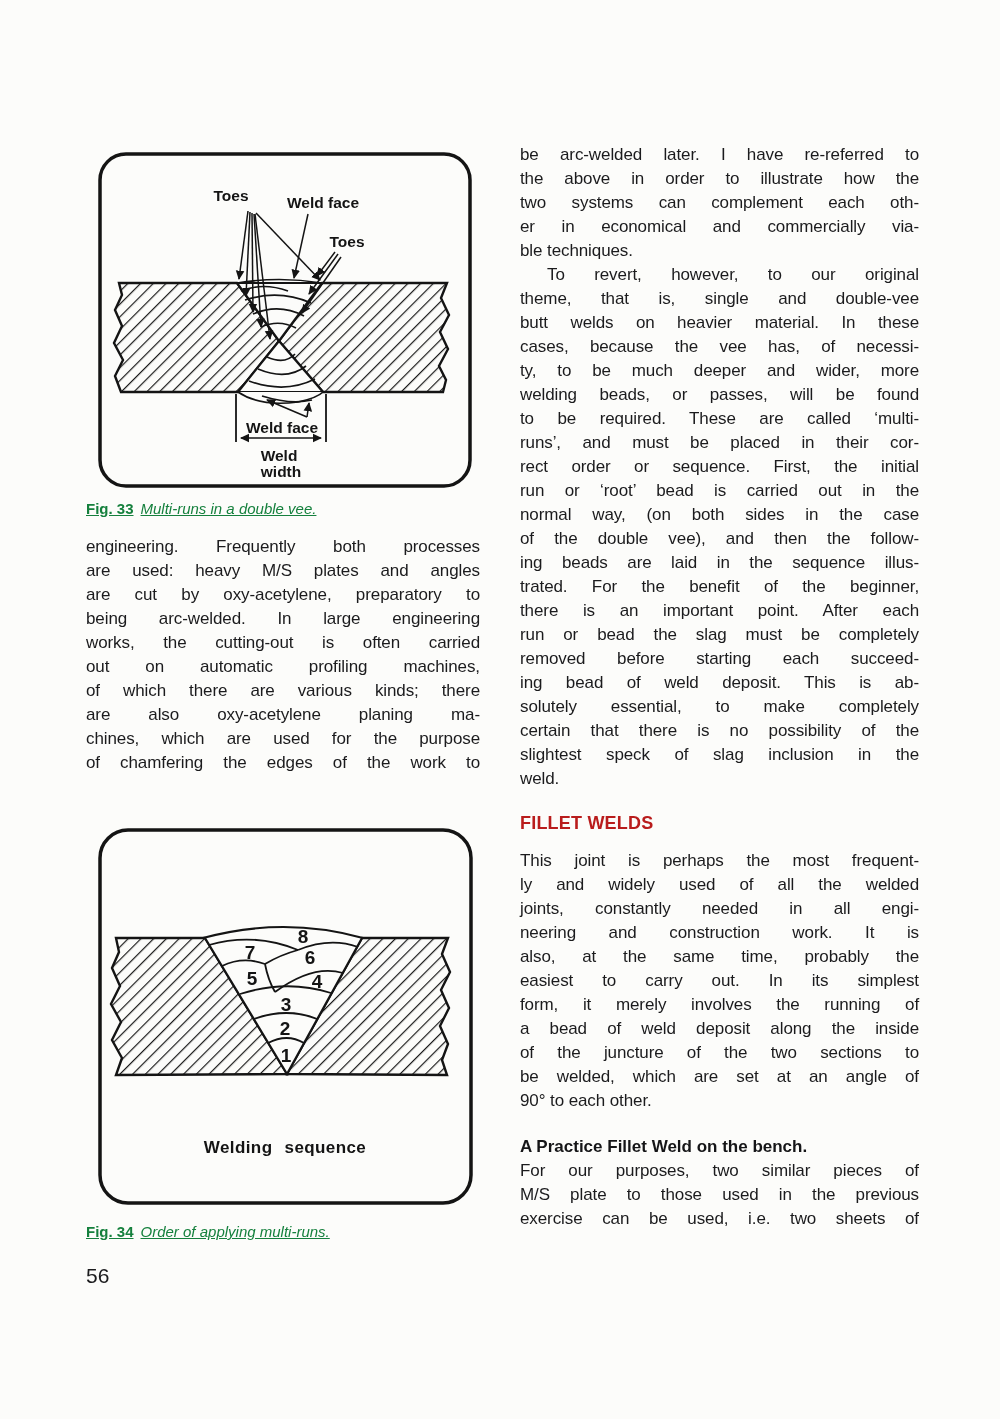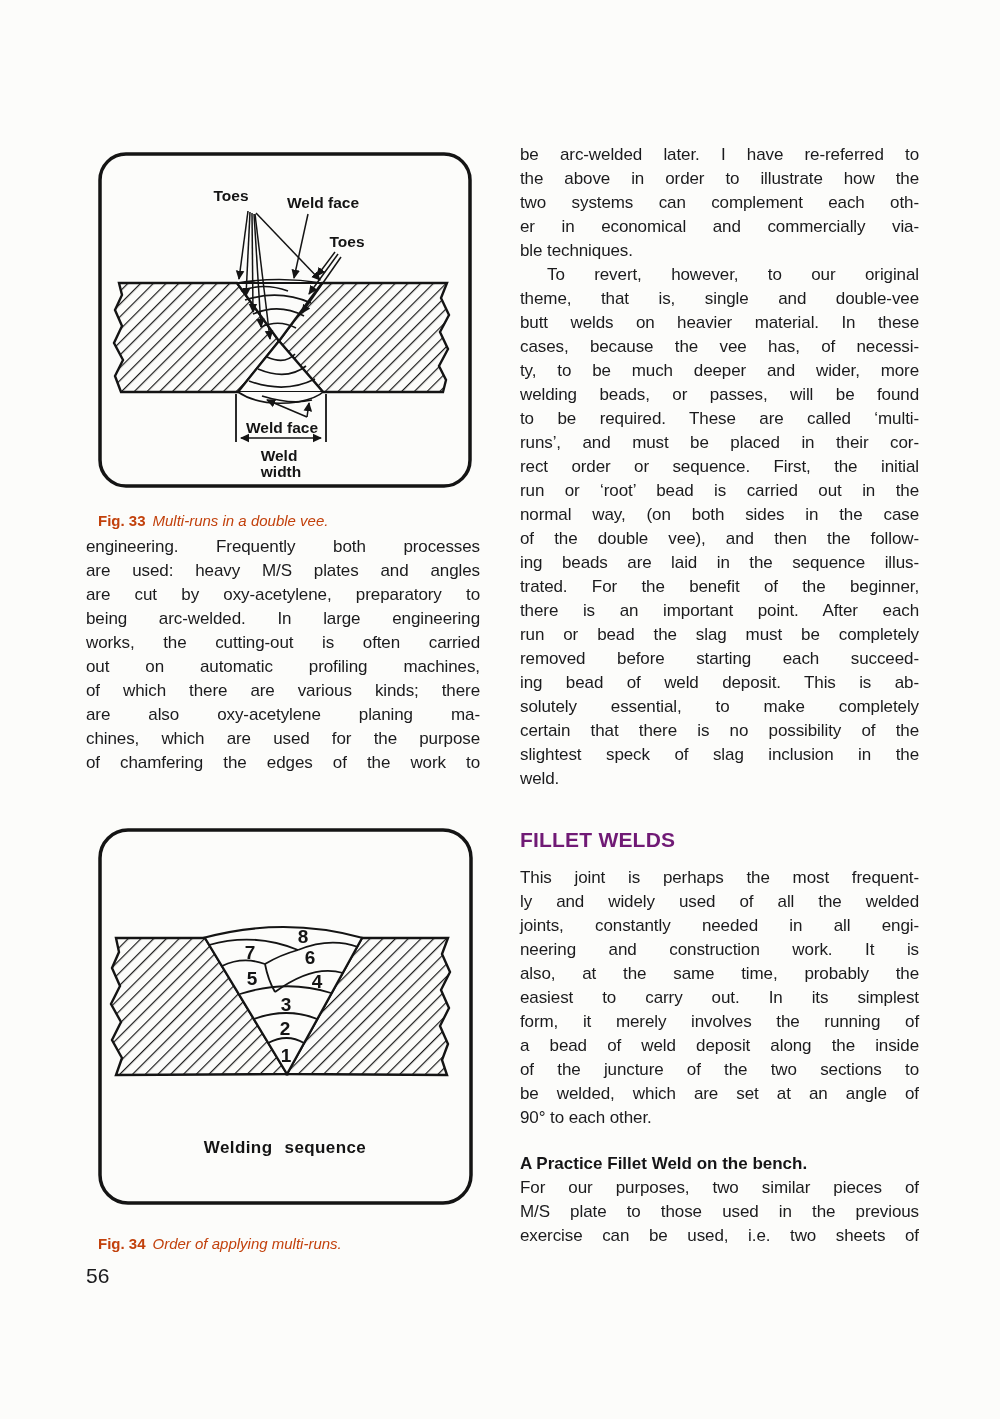--- a/index.html
+++ b/index.html
@@ -10,28 +10,28 @@
     overflow:hidden;
   }
   .abs{position:absolute;}
   
   .bodytext{font-size:17px;line-height:24px;color:#1b1b1d;}
   .tline{text-align:justify;text-align-last:justify;letter-spacing:-0.1px;}
   .tline.indent{text-indent:27px;}
   .tline.left-last{text-align-last:left;}
   .col-right{left:520px;top:143px;width:399px;}
   .section-heading{
-    margin:37px 0 14px 0;font-size:21px;line-height:24px;font-weight:bold;
-    letter-spacing:0.2px;color:#701a75;
+    margin:20px 0 14px 0;font-size:18px;line-height:24px;font-weight:bold;
+    letter-spacing:0.2px;color:#b91c1c;
   }
   .sub-heading{
     margin:22px 0 0 0;font-size:17px;line-height:24px;font-weight:bold;color:#151517;
   }
   
-  .caption{margin:12px;font-size:15px;line-height:20px;color:#c2410c;}
+  .caption{margin:0;font-size:15px;line-height:20px;color:#15803d;text-decoration:underline;}
   .caption .fig-label{font-weight:bold;}
   .caption .fig-text{font-style:italic;margin-left:7px;}
   .page-number{font-size:21px;color:#1b1b1d;}
   
   .figtext text{
     font-family:"Liberation Sans","DejaVu Sans",sans-serif;
     font-size:15.5px;font-weight:bold;fill:#141414;text-anchor:middle;
   }
   .fignum{
     font-family:"Liberation Sans","DejaVu Sans",sans-serif;

